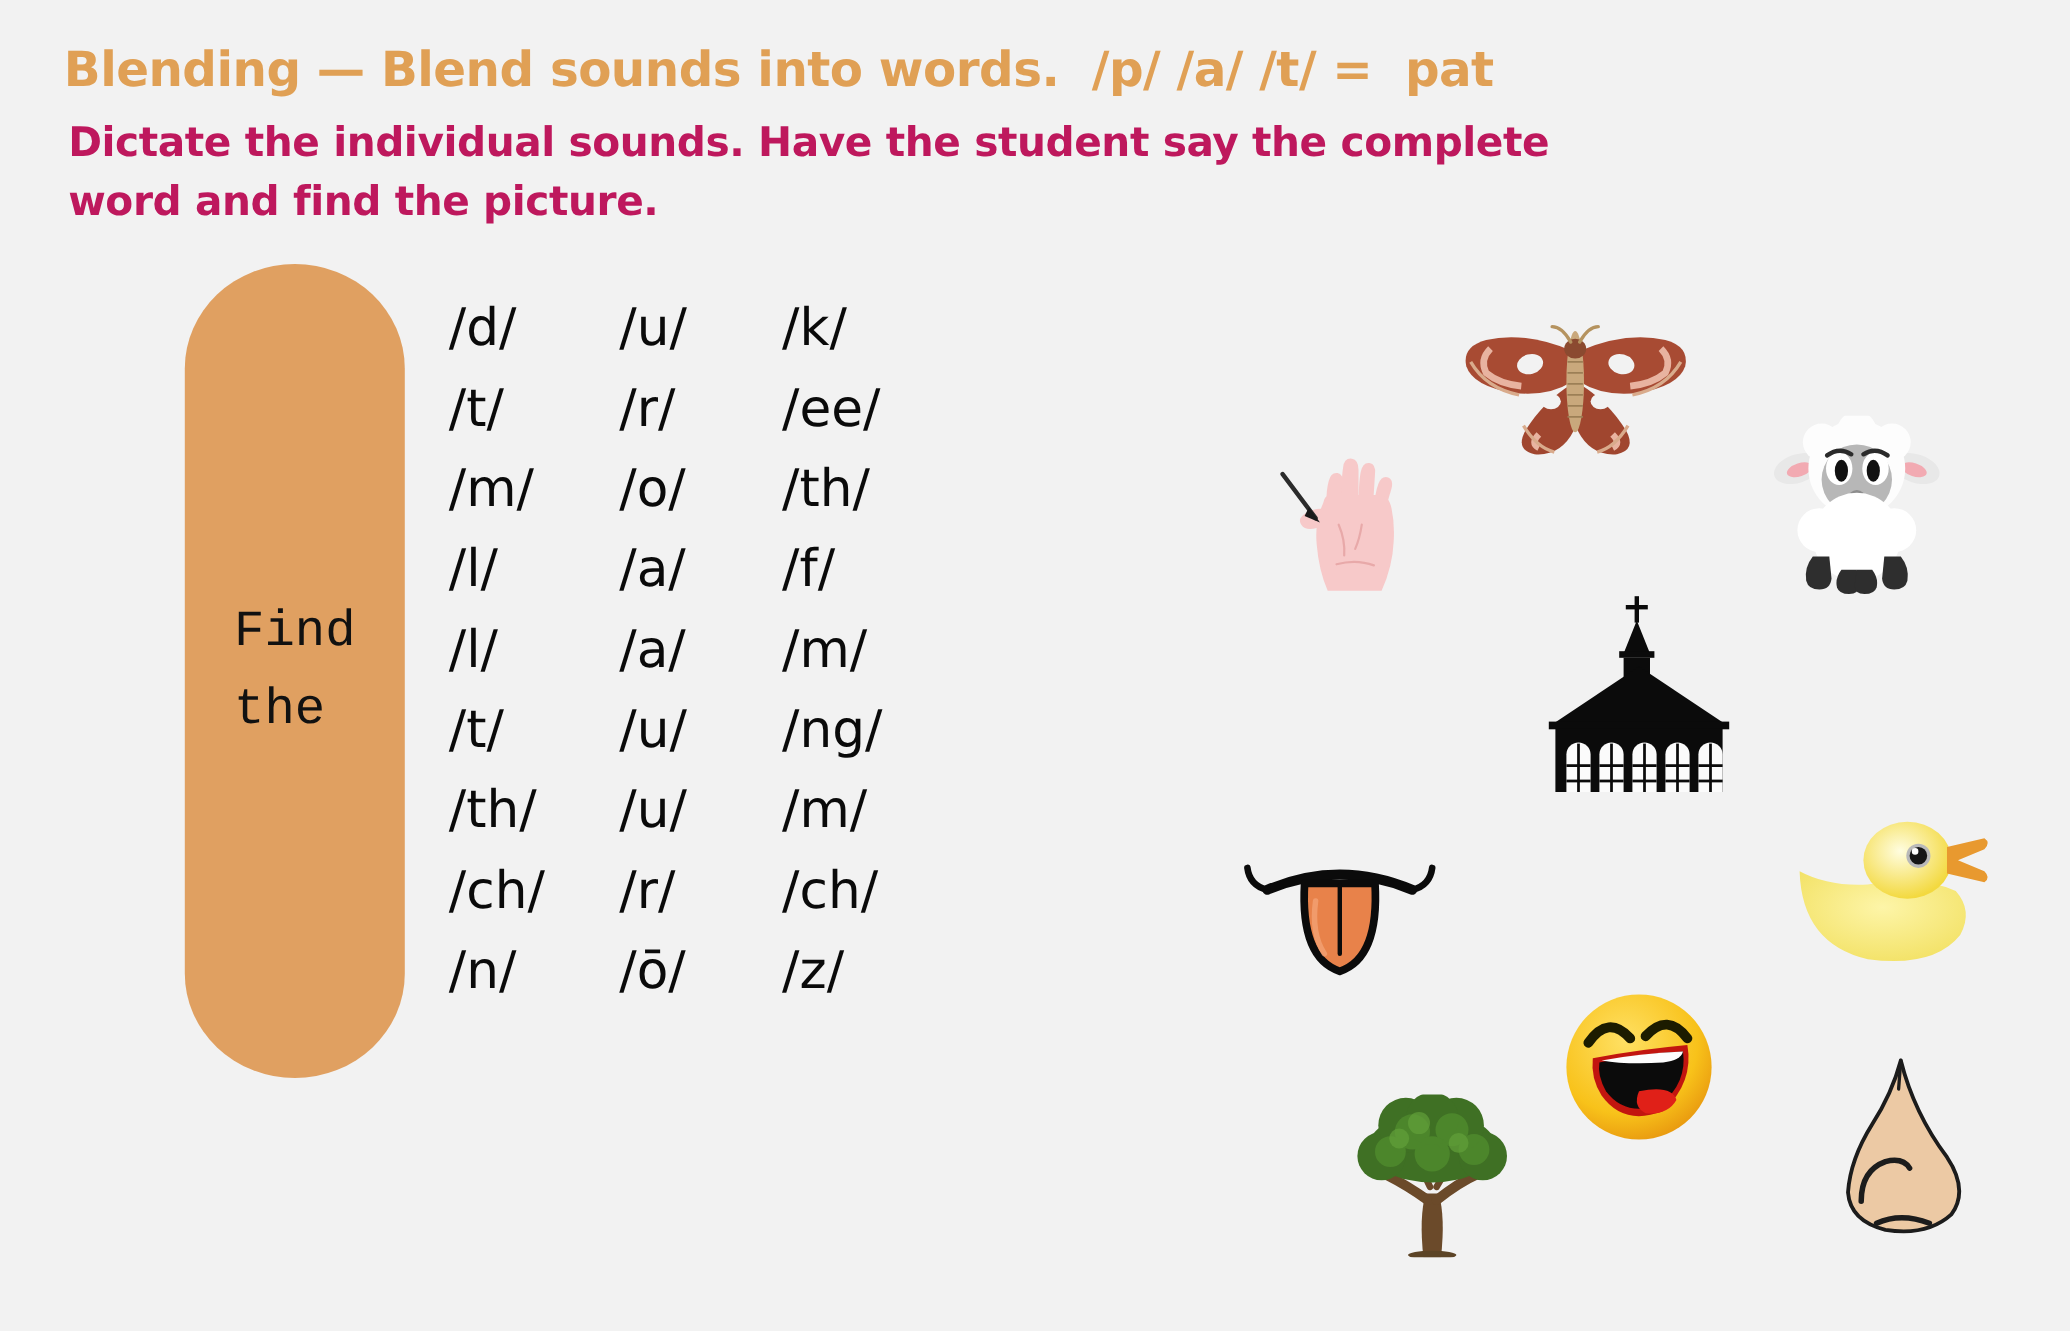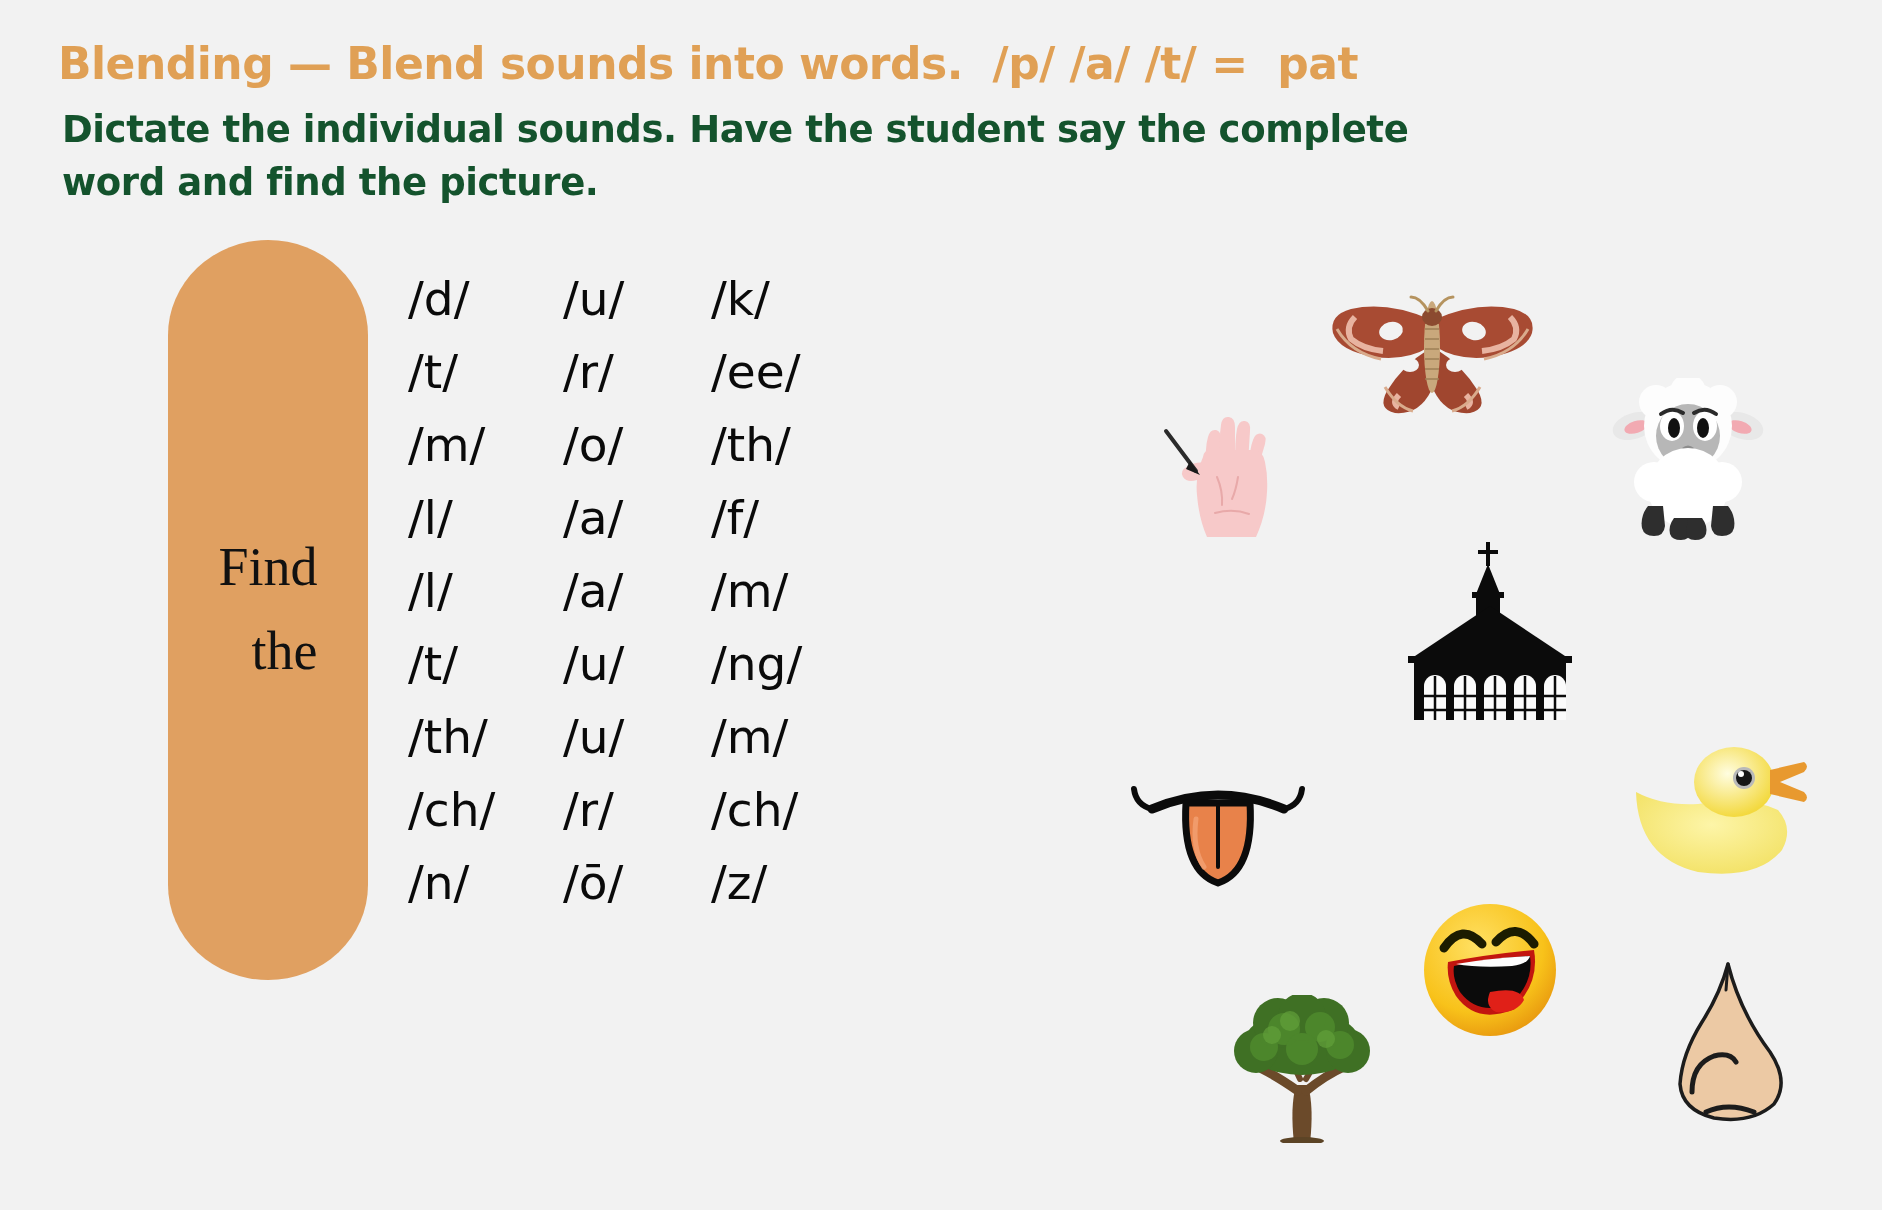--- a/index.html
+++ b/index.html
@@ -34,43 +34,43 @@
   }
 
   .instructions {
     position: absolute;
     left: 62px;
     top: 104px;
     width: 1460px;
     font-family: "DejaVu Sans", sans-serif;
     font-size: 37px;
     font-weight: bold;
-    color: #14532d;
+    color: #be185d;
     line-height: 1.42;
     letter-spacing: -0.4px;
   }
 
   
   .find-pill {
     position: absolute;
     left: 168px;
     top: 240px;
     width: 200px;
     height: 740px;
     background: #e0a061;
     border-radius: 100px / 95px;
     display: flex;
     align-items: center;
     justify-content: center;
   }
   .find-pill-label {
-    font-family: Liberation Serif, serif;
-    font-size: 54px;
+    font-family: Liberation Mono, monospace;
+    font-size: 46px;
     color: #111;
-    text-align: right;
+    text-align: left;
     line-height: 1.55;
     white-space: pre-line;
   }
 
   
   .phoneme-grid {
     position: absolute;
     left: 408px;
     top: 262px;
     width: 440px;

